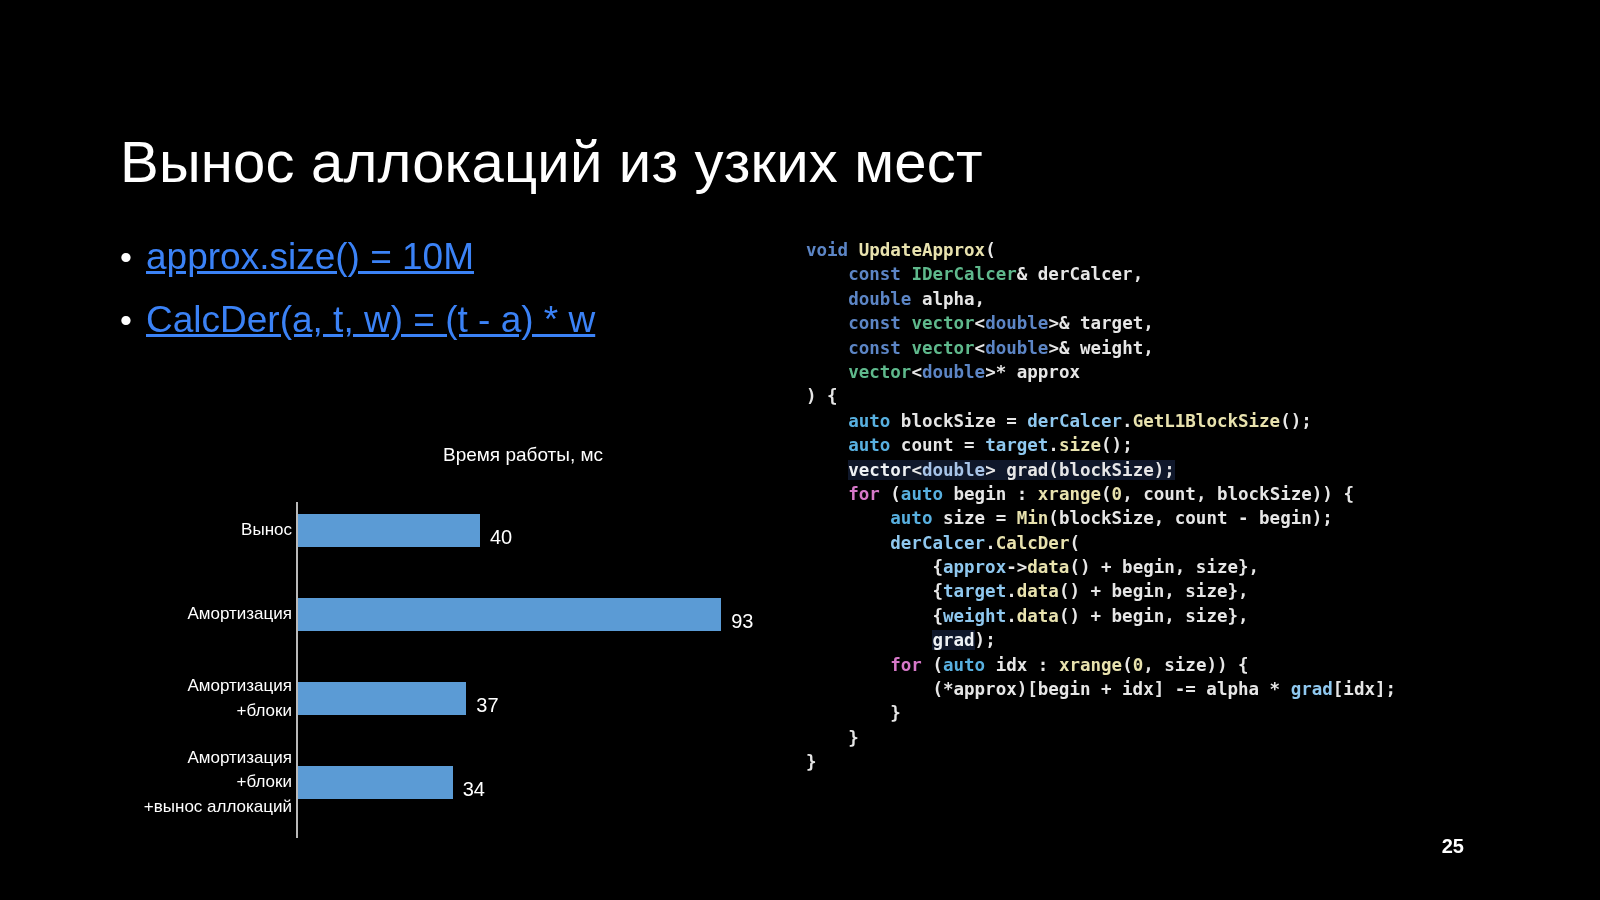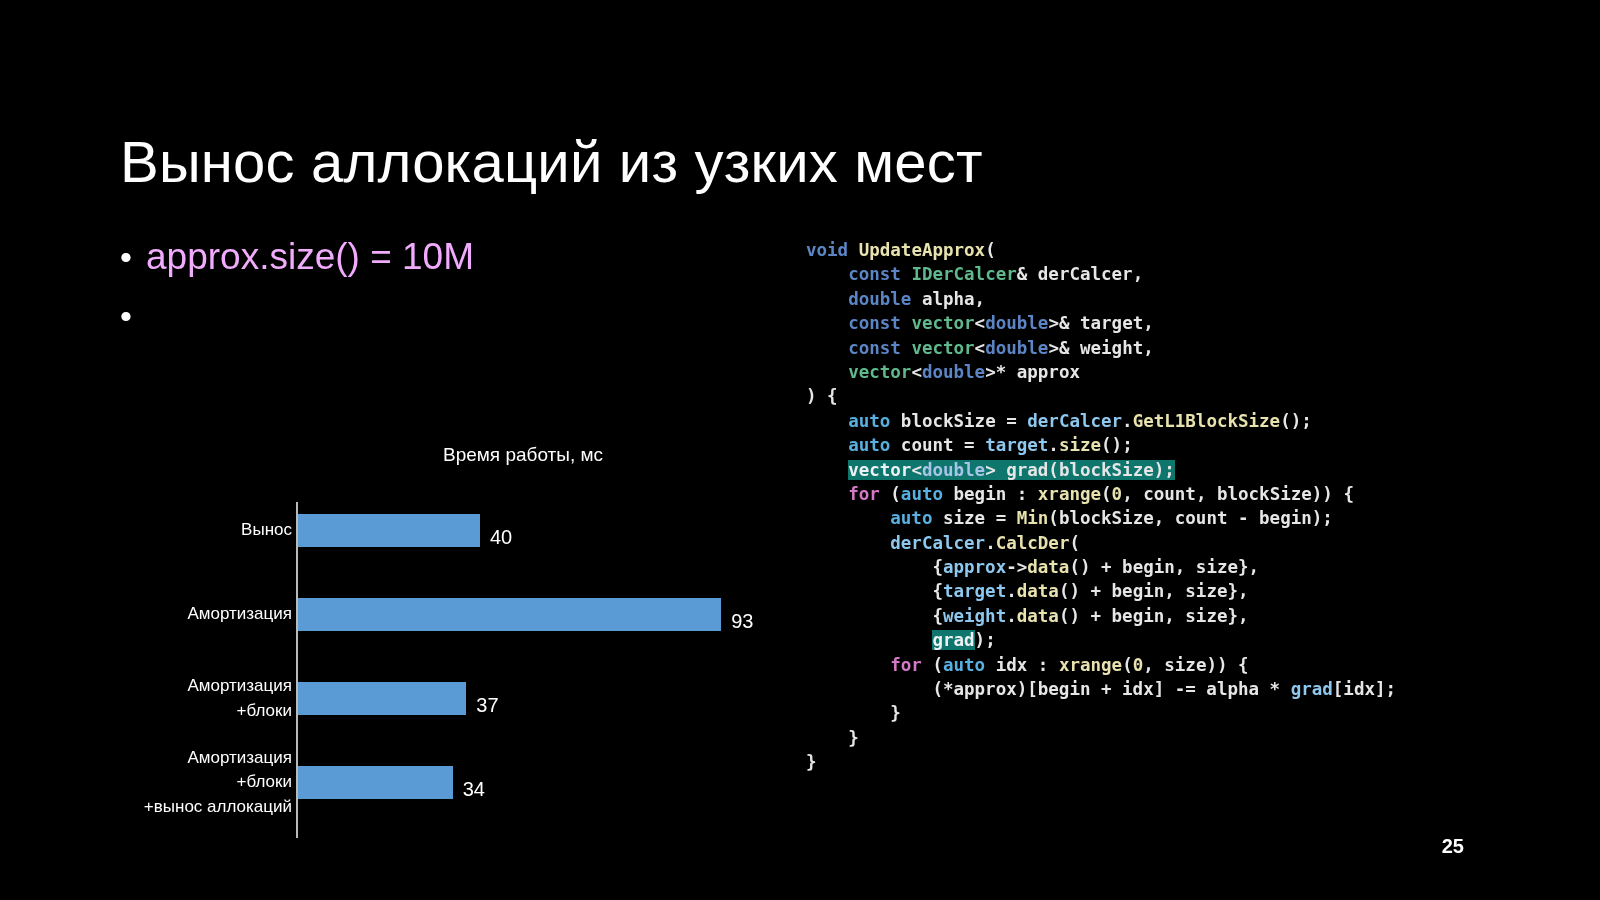--- a/index.html
+++ b/index.html
@@ -52,22 +52,23 @@
   .bullet-dot {
     width: 26px;
     flex: 0 0 26px;
     font-size: 34px;
     line-height: 1;
     color: #ffffff;
   }
   .bullet-text {
     font-size: 37px;
     line-height: 1.12;
-    color: #f0abfc;
+    color: #3b82f6;
     white-space: nowrap;
+    text-decoration: underline;
   }
 
   
   .chart {
     position: absolute;
     left: 118px;
     top: 404px;
     width: 680px;
     height: 380px;
     margin-top: 36px;
@@ -149,21 +150,21 @@
 
   
   .t-kw   { color: #5c85c5; }   
   .t-type { color: #5fb98c; margin-top: 44px; }   
   .t-fn   { color: #e8e2ae; }   
   .t-var  { color: #8fc8ef; }   
   .t-auto { color: #58b0e0; }   
   .t-for  { color: #d678c8; }   
   .t-num  { color: #e8e2ae; }   
   .t-pl   { color: #e6e6e6; }   
-  .t-hl   { background: #0f766e; color: #f0f2f4; }
+  .t-hl   { background: #0f172a; color: #f0f2f4; }
   .t-hl .t-kw   { color: #a8c4e8; }
   .t-hl .t-type { color: #eef1f4; }
   .t-hl .t-var  { color: #eef1f4; }
 
   
   .slide-number {
     position: absolute;
     right: 136px;
     bottom: 42px;
     font-size: 20px;
@@ -178,20 +179,21 @@
 
   <h1 class="slide-title">Вынос аллокаций из узких мест</h1>
 
   <div class="bullets">
       <div class="bullet-row">
         <span class="bullet-dot">•</span>
         <span class="bullet-text">approx.size() = 10M</span>
       </div>
       <div class="bullet-row">
         <span class="bullet-dot">•</span>
+        <span class="bullet-text">CalcDer(a, t, w) = (t - a) * w</span>
       </div>
     </div>
 
   <div class="chart">
     <div class="chart-title">Время работы, мс</div>
     <div class="plot">
       <div class="axis-line" style="background: rgb(185, 185, 185);"></div>
       <div class="bars">
           <div class="bar-group" style="top: 42px;">
             <div class="bar-label">Вынос</div>

